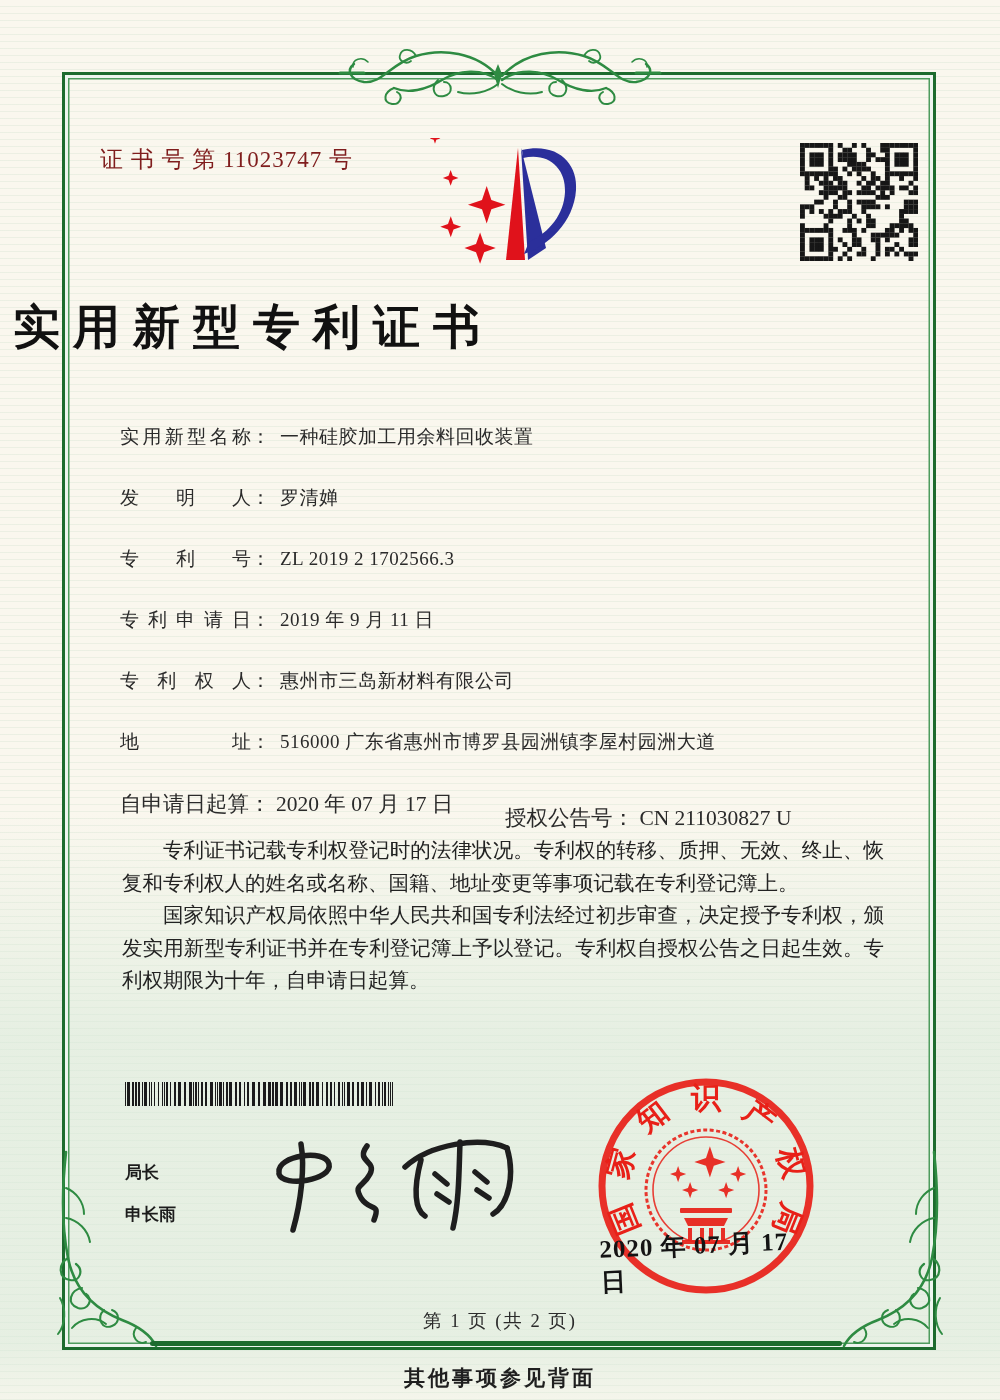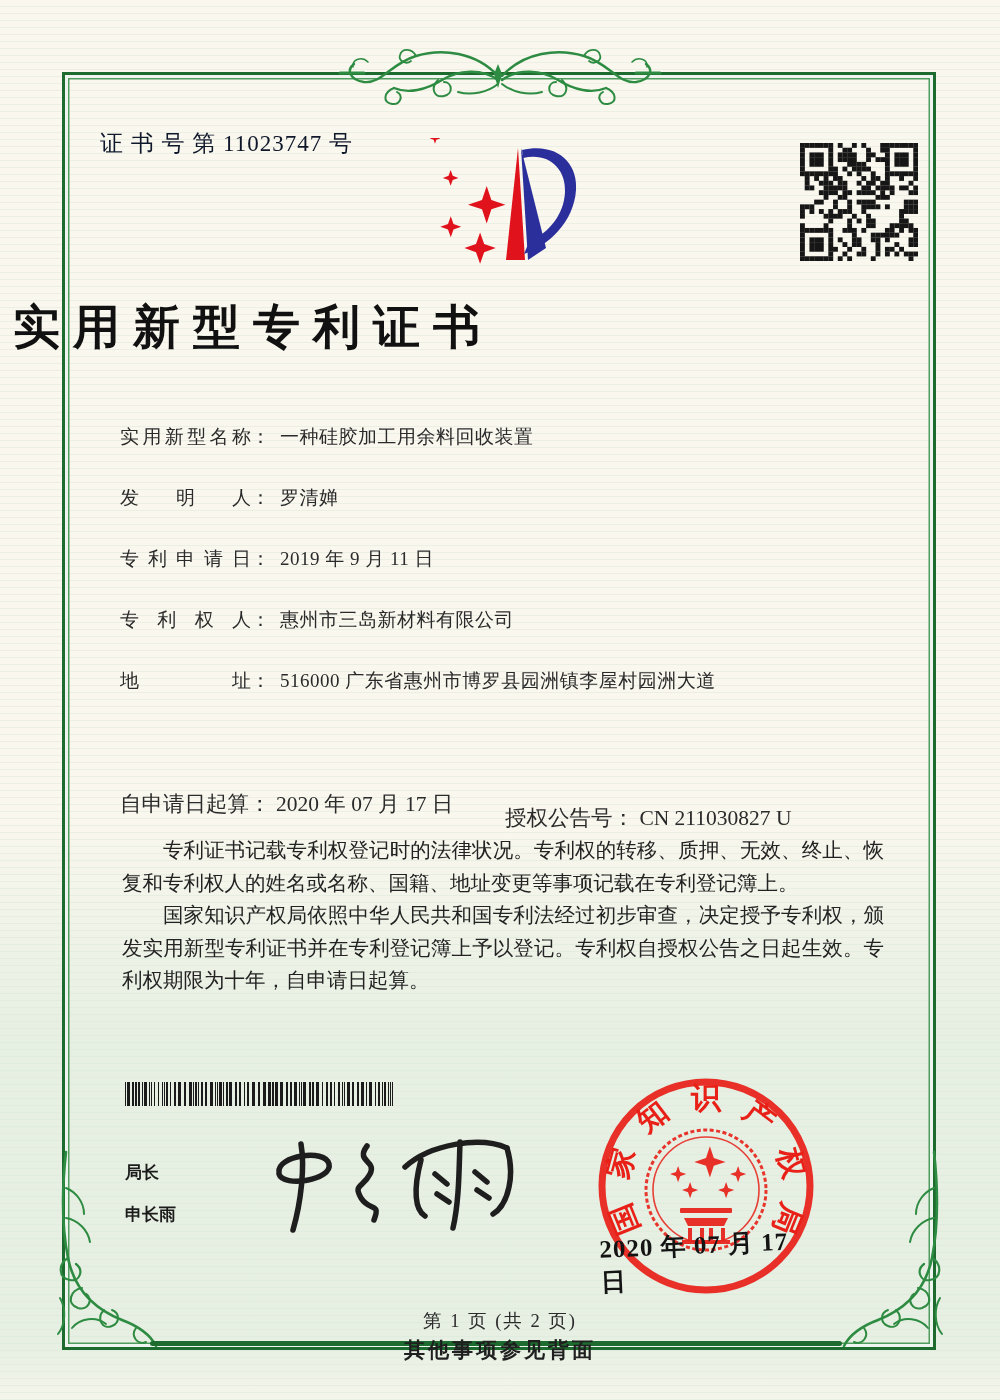--- a/index.html
+++ b/index.html
@@ -16,22 +16,22 @@
       linear-gradient(180deg, rgba(222,238,224,0) 58%, rgba(214,233,217,.55) 74%, rgba(214,233,217,.55) 96%, rgba(222,238,224,.2) 100%),
       repeating-linear-gradient(0deg, rgba(110,170,130,.10) 0 1px, rgba(0,0,0,0) 1px 7px);
     pointer-events:none;
   }
   .frame{
     position:absolute;left:62px;top:72px;width:868px;height:1272px;
     border:3px solid #1d6b2e;
     box-shadow:inset 0 0 0 3px rgba(255,255,255,.9), inset 0 0 0 4.5px #4f9c5e;
   }
   .cert-number{
-    position:absolute;left:100px;top:128px;
-    font-size:23px;letter-spacing:1px;color:#0f172a;
+    position:absolute;left:100px;top:144px;
+    font-size:23px;letter-spacing:1px;color:#7f1d1d;
   }
   .title{
     position:absolute;left:0;top:296px;width:100%;
     text-align:left;font-size:47px;font-weight:700;letter-spacing:13px;
     color:#111;text-indent:13px;
   }
   .fields{position:absolute;left:120px;top:424px;width:770px;}
   .field-row{position:relative;height:61px;font-size:19px;color:#2a2a2a;}
   .field-label{
     display:inline-block;width:131px;text-align:justify;text-align-last:justify;
@@ -52,21 +52,21 @@
     font-size:17px;font-weight:600;color:#1c1c1c;line-height:42px;}
   .signature{position:absolute;left:255px;top:1122px;}
   .seal-wrap{position:absolute;left:588px;top:1062px;width:240px;height:250px;}
   .seal-date{
     position:absolute;left:600px;top:1228px;width:220px;
     font-size:25px;font-weight:700;color:#141414;letter-spacing:1px;
     transform:rotate(-2.5deg);
   }
   .page-info{position:absolute;left:0;top:1308px;width:100%;text-align:center;
     font-size:18.5px;color:#2b2b2b;letter-spacing:2px;}
-  .footer-note{position:absolute;left:0;top:1336px;width:100%;text-align:center;
+  .footer-note{position:absolute;left:0;top:1364px;width:100%;text-align:center;
     font-size:21px;font-weight:700;color:#1f1f1f;letter-spacing:3px;}
   .bottom-line{position:absolute;left:150px;top:1341px;width:692px;height:5px;
     background:linear-gradient(90deg,#2c7a3b,#15552а 50%,#2c7a3b);
     background-color:#1d6b2e;border-radius:3px;}
   .orn{position:absolute;pointer-events:none;}
   .qr{position:absolute;left:800px;top:143px;}
   .logo{position:absolute;left:430px;top:138px;}
 </style>
 </head>
 <body>
@@ -444,20 +444,21 @@
     <rect x="47.20" y="113.28" width="4.87" height="4.87" fill="#161616"></rect>
     <rect x="70.80" y="113.28" width="4.87" height="4.87" fill="#161616"></rect>
     <rect x="108.56" y="113.28" width="4.87" height="4.87" fill="#161616"></rect>
   </svg>
 
 <div class="title">实用新型专利证书</div>
 
 <div class="fields" id="fields">
     <div class="field-row"><span class="field-label">实用新型名称</span><span class="field-colon">：</span><span class="field-value">一种硅胶加工用余料回收装置</span></div>
     <div class="field-row"><span class="field-label">发明人</span><span class="field-colon">：</span><span class="field-value">罗清婵</span></div>
+    <div class="field-row"><span class="field-label">专利号</span><span class="field-colon">：</span><span class="field-value">ZL 2019 2 1702566.3</span></div>
     <div class="field-row"><span class="field-label">专利申请日</span><span class="field-colon">：</span><span class="field-value">2019 年 9 月 11 日</span></div>
     <div class="field-row"><span class="field-label">专利权人</span><span class="field-colon">：</span><span class="field-value">惠州市三岛新材料有限公司</span></div>
     <div class="field-row"><span class="field-label">地址</span><span class="field-colon">：</span><span class="field-value">516000 广东省惠州市博罗县园洲镇李屋村园洲大道</span></div>
   </div>
 
 <div class="grant-row">
   <span>自申请日起算</span><span>：</span>
   <span>2020 年 07 月 17 日</span>
   <span class="grant-no">
     <span>授权公告号</span><span>：</span>

